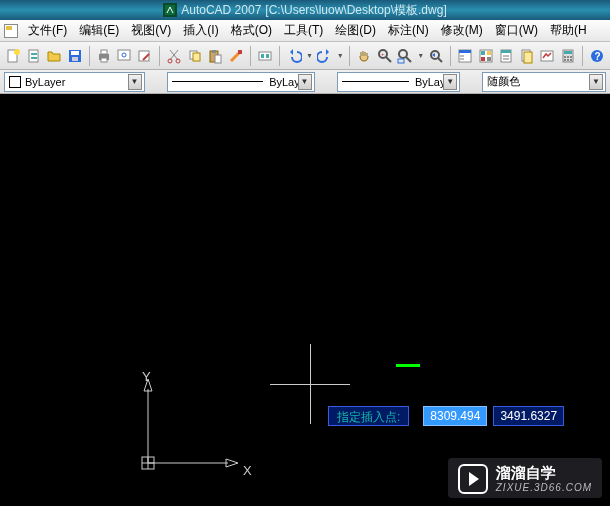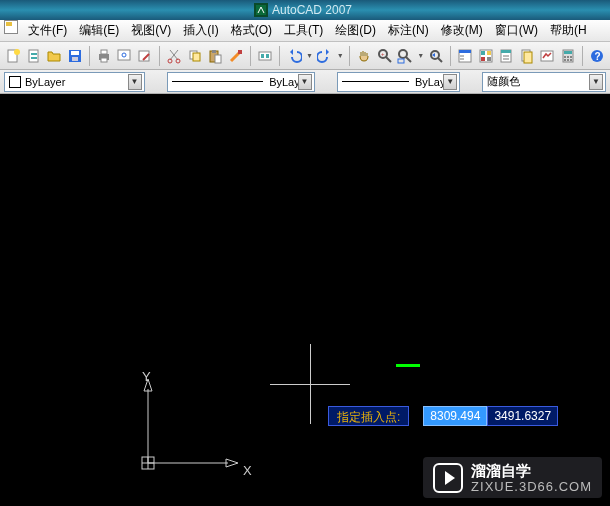--- a/index.html
+++ b/index.html
@@ -30,20 +30,21 @@
   align-items: center;
   justify-content: center;
   color: #fff;
   font-size: 8px;
 }
 .menubar {
   height: 22px;
   background: linear-gradient(to bottom, #fefefe, #e8e8e8);
   border-bottom: 1px solid #c0c0c0;
   display: flex;
+  align-items: center;
   padding: 0 4px;
 }
 .menubar .mi {
   padding: 2px 6px;
   cursor: pointer;
   color: #000;
   font-size: 12px;
 }
 .menubar .doc-icon {
   width: 14px; height: 14px;
@@ -179,36 +180,37 @@
 .dyn-input {
   position: absolute;
   left: 328px;
   top: 312px;
   display: flex;
   height: 20px;
   font-size: 12px;
 }
 .dyn-label {
   background: #001a66;
-  color: #eab308;
+  color: #14b8a6;
   padding: 2px 8px;
   border: 1px solid #3a5adf;
 }
 .dyn-val1 {
   background: #3399ff;
   color: #fff;
   padding: 2px 6px;
   border: 1px solid #88c0ff;
   margin-left: 14px;
 }
 .dyn-val2 {
   background: #001a66;
   color: #fff;
   padding: 2px 6px;
   border: 1px solid #3a5adf;
+  margin-left: 6px;
   text-align: center;
 }
 .watermark {
   position: absolute;
   right: 8px;
   bottom: 8px;
   background: rgba(35,35,40,0.85);
   color: #fff;
   padding: 6px 10px 4px 10px;
   border-radius: 4px;
@@ -225,35 +227,36 @@
   justify-content: center;
 }
 .watermark .play::before {
   content: '';
   border-left: 10px solid #fff;
   border-top: 7px solid transparent;
   border-bottom: 7px solid transparent;
   margin-left: 3px;
 }
 .watermark .txt .t1 { font-size: 15px; font-weight: bold; line-height: 1.1; }
-.watermark .txt .t2 { font-size: 13px; color: #bbb; letter-spacing: 1px; }
+.watermark .txt .t2 { font-size: 10px; color: #bbb; letter-spacing: 1px; font-style: italic; }
 
 </style>
 </head>
 <body>
 
 <div class="titlebar">
   <div class="app-icon">
     <svg width="10" height="10" viewBox="0 0 10 10">
         <rect width="10" height="10" fill="#0a6a3a"></rect>
         <path d="M2 8 L5 2 L8 8" stroke="#fff" stroke-width="1" fill="none"></path>
       </svg>
   </div>
   <span>AutoCAD 2007</span>
   <span style="width:4px"></span>
+  <span>[C:\Users\luow\Desktop\模板.dwg]</span>
 </div>
 
 <div class="menubar">
   <div class="doc-icon"></div>
   <div class="mi">文件(F)</div>
   <div class="mi">编辑(E)</div>
   <div class="mi">视图(V)</div>
   <div class="mi">插入(I)</div>
   <div class="mi">格式(O)</div>
   <div class="mi">工具(T)</div>

